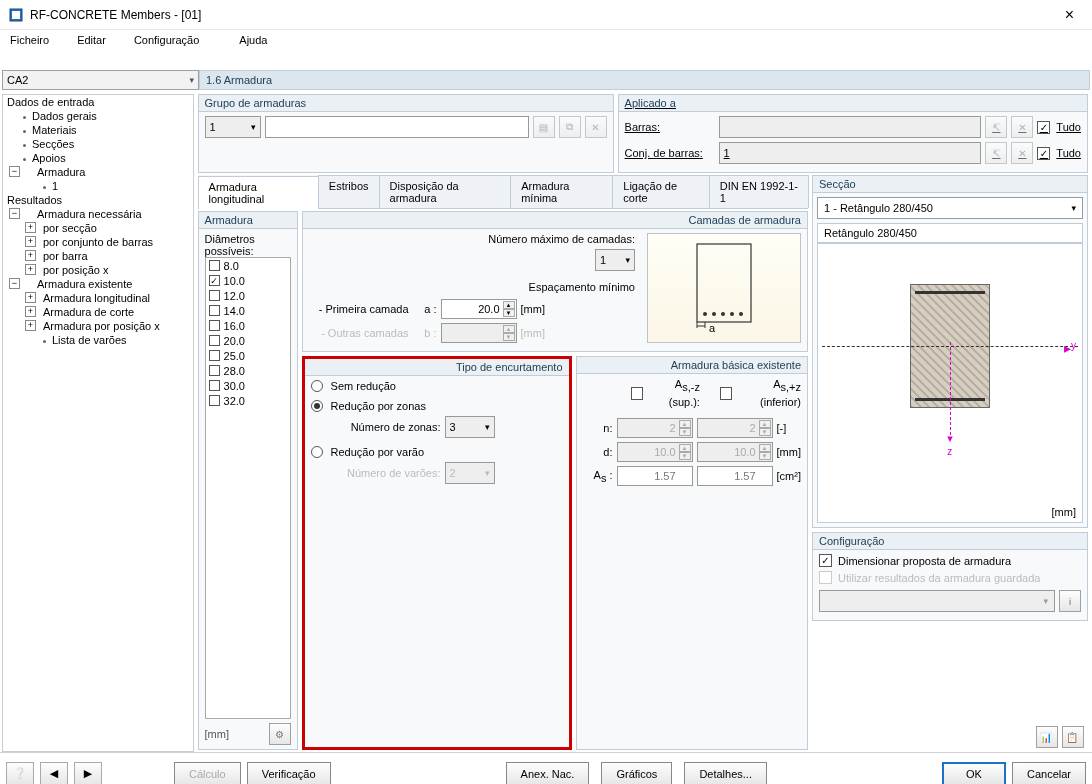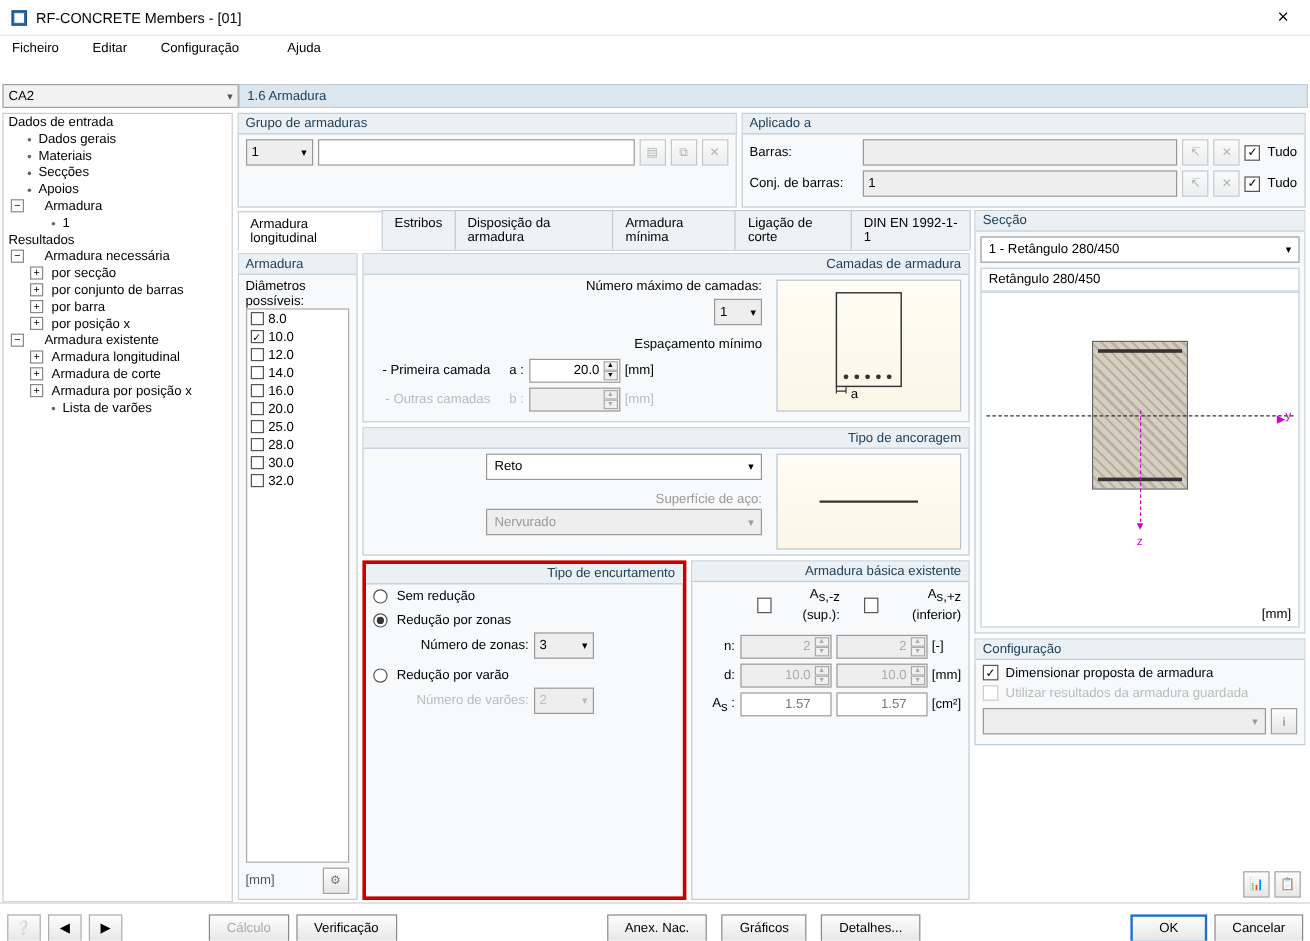--- a/index.html
+++ b/index.html
@@ -28,21 +28,21 @@
 .left-tree .dot::before { content: ""; display: inline-block; width: 3px; height: 3px; background: #666; border-radius: 50%; margin-right: 6px; vertical-align: middle; }
 
 .right-area { flex: 1; padding: 2px 4px; display: flex; flex-direction: column; gap: 2px; }
 
 .groupbox { border: 1px solid #c0cdd8; background: #f7f9fb; }
 .groupbox-header { background: #eaf0f4; border-bottom: 1px solid #c0cdd8; color: #22415a; padding: 2px 6px; font-size: 11px; }
 .groupbox-body { padding: 4px 6px; }
 
 .top-groups { display: flex; gap: 4px; }
 .grp-armaduras { flex: 0 0 408px; }
-.grp-aplicado { flex: 1; }
+.grp-aplicado { flex: 1; text-decoration: underline; }
 
 .field-row { display: flex; align-items: center; gap: 4px; margin-bottom: 4px; }
 .btn-small { width: 22px; height: 22px; border: 1px solid #a0a0a0; background: linear-gradient(#fdfdfd,#e6e6e6); display: inline-flex; align-items: center; justify-content: center; font-size: 10px; color: #777; }
 .btn-small.disabled { opacity: 0.55; }
 .num-select { width: 56px; height: 22px; border: 1px solid #999; background: #eee; display: inline-flex; align-items: center; padding: 0 4px; position: relative; }
 .num-select::after { content: "▾"; position: absolute; right: 4px; font-size: 9px; }
 .text-input { height: 22px; border: 1px solid #999; background: #fff; flex: 1; }
 .text-input.wide { width: 264px; flex: none;}
 .text-input.ro { background: #eee; }
 .checkbox { width: 13px; height: 13px; border: 1px solid #555; display: inline-flex; align-items: center; justify-content: center; background: #fff; font-size: 10px; margin-right: 2px;}
@@ -303,39 +303,20 @@
                       <circle cx="72" cy="74" r="2" fill="#333"></circle>
                     <line x1="28" y1="88" x2="28" y2="82" stroke="#333"></line>
                       <line x1="36" y1="88" x2="36" y2="82" stroke="#333"></line>
                     <line x1="28" y1="86" x2="36" y2="86" stroke="#333"></line>
                     <text x="40" y="92" font-size="9">a</text>
                   </svg>
                 </div>
               </div>
             </div>
 
-            <div class="groupbox">
-              <div class="groupbox-header">Tipo de ancoragem</div>
-              <div class="groupbox-body" style="display:flex;gap:12px">
-                <div style="flex:1">
-                  <div class="select-wide">
-                      <span>Reto</span>
-                    </div>
-                  <div style="margin-top:10px;color:#999">Superfície de aço:</div>
-                  <div class="select-wide disabled" style="margin-top:2px">
-                      <span>Nervurado</span>
-                    </div>
-                </div>
-                <div class="mini-fig" style="height:80px">
-                  <svg width="110" height="40">
-                      <line x1="14" y1="20" x2="96" y2="20" stroke="#333" stroke-width="2"></line>
-                    </svg>
-                </div>
-              </div>
-            </div>
 
             <div style="display:flex;gap:4px;flex:1">
               <div class="groupbox redbox" style="flex:0 0 270px">
                 <div class="groupbox-header">Tipo de encurtamento</div>
                 <div class="groupbox-body">
                   <div class="field-row">
                       <span class="radio"></span>
                       <span>Sem redução</span>
                     </div>
                   <div class="field-row" style="margin-top:8px">

